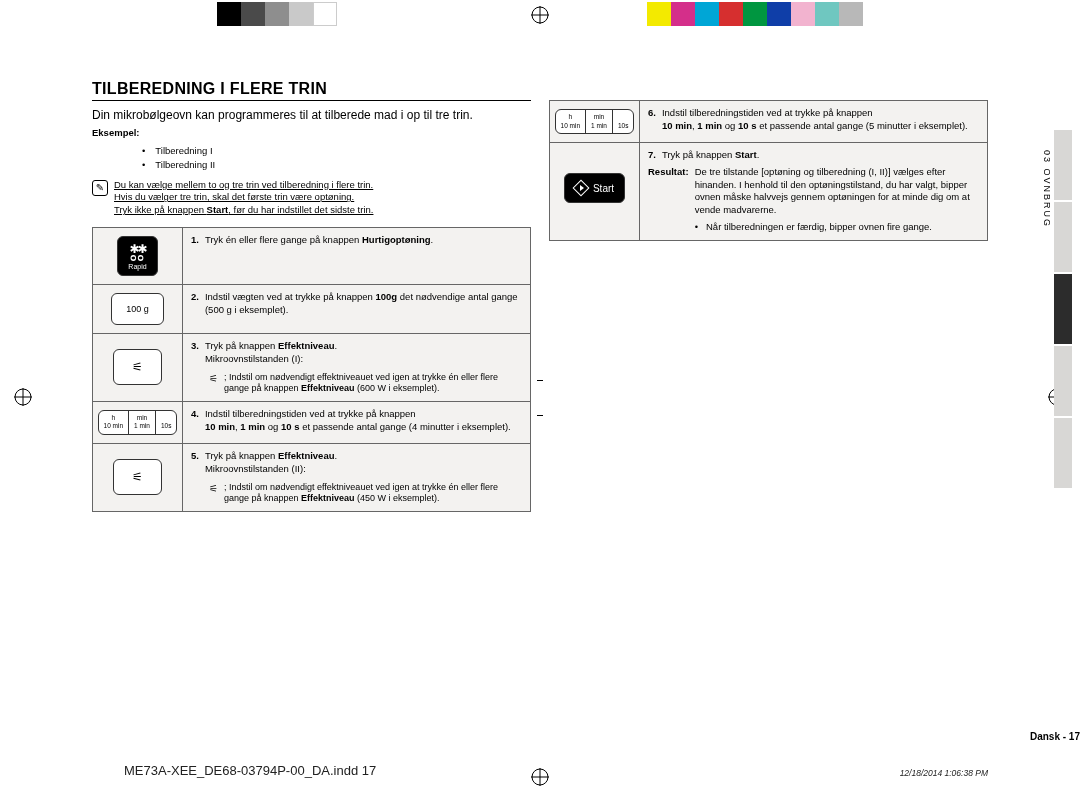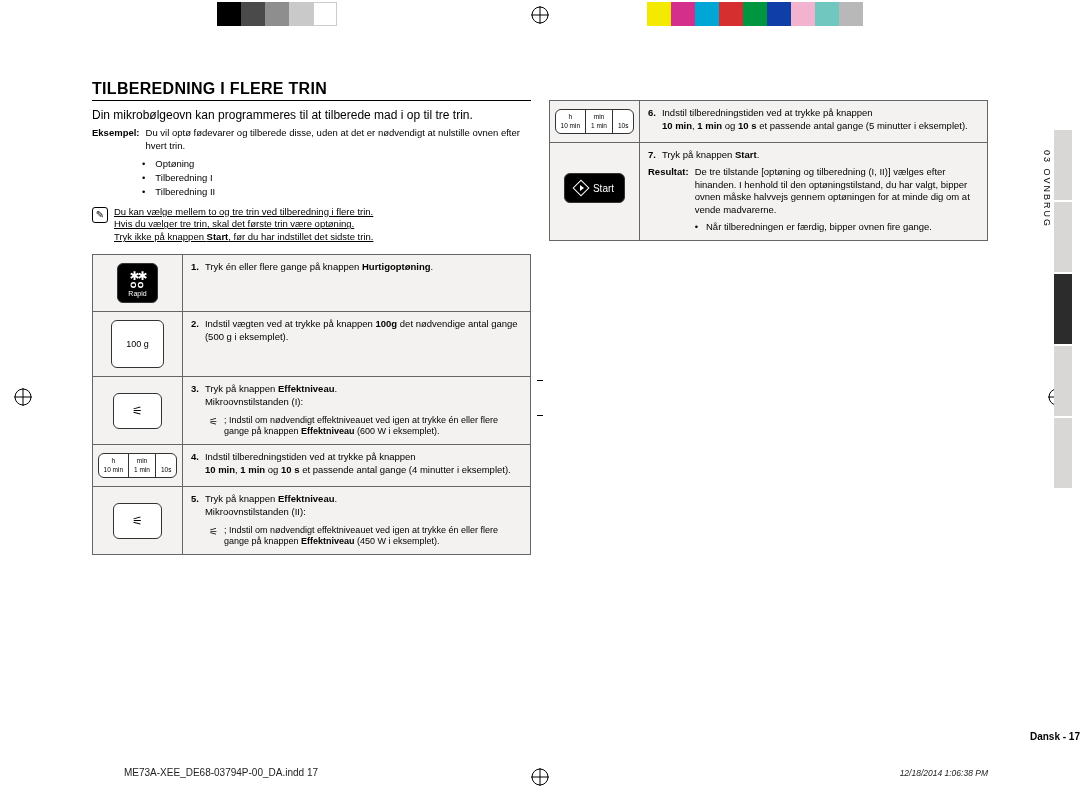--- a/index.html
+++ b/index.html
@@ -76,21 +76,21 @@
   }
   .btn-rapid {
     display:inline-flex; flex-direction:column; align-items:center;
     border:1px solid #333; border-radius:6px; padding:5px 10px; background:#000;
     color:#fff; font-size:7px;
   }
   .btn-rapid .snow { font-size:12px; letter-spacing:-2px; }
   .btn-rapid .drops { font-size:10px; letter-spacing:1px; margin-top:-4px;font-weight:bold;}
   .btn-100g {
     display:inline-block; border:1px solid #333; border-radius:6px;
-    padding:18px 14px; background:#fff; font-size:9px;
+    padding:10px 14px; background:#fff; font-size:9px;
   }
   .btn-wave {
     display:inline-block; border:1px solid #333; border-radius:6px;
     padding:10px 18px; background:#fff; font-size:12px;
   }
   .btn-timer {
     display:inline-flex; border:1px solid #333; border-radius:6px;
     background:#fff; overflow:hidden; font-size:6.5px; line-height:1;
   }
   .btn-timer .seg { padding:4px 5px; border-right:1px solid #333; text-align:center; }
@@ -116,21 +116,21 @@
     writing-mode: vertical-rl;
     font-size:9px; letter-spacing:2px; font-weight:500;
   }
   .tab-bars { position:absolute; right:8px; top:130px; width:18px; }
   .tab-bars .bar { width:18px; height:70px; background:#d8d7d5; margin-bottom:2px;}
   .tab-bars .bar.dark { background:#2c2c2c; }
   .footer-c {
     position:absolute; left:0; right:0; bottom:50px; text-align:right;
     font-size:10px; font-weight:bold;
   }
-  .footer-l { position:absolute; left:92px; bottom:14px; font-size:10px; color:#222;padding-left:32px;}
+  .footer-l { position:absolute; left:92px; bottom:14px; font-size:13px; color:#222;padding-left:32px;}
   .footer-r { position:absolute; right:92px; bottom:14px; font-size:8.5px; color:#222;font-style:italic;}
   .reg-svg { display:block; }
   .side-tick { position:absolute; width:6px; border-top:1px dashed #000; }
 </style>
 </head>
 <body>
 
 <div class="colorbar">
   <div class="sq" style="background:#000"></div>
   <div class="sq" style="background:#4a4a4a"></div>
@@ -190,24 +190,22 @@
 </div>
 <div class="tab">03  OVNBRUG</div>
 
 <div class="page">
 
   <div class="col">
     <h1>TILBEREDNING I FLERE TRIN</h1>
     <p class="intro">Din mikrobølgeovn kan programmeres til at tilberede mad i op til tre trin.</p>
     <div class="example">
       <span class="lbl">Eksempel:</span>
-      <span>Du vil optø fødevarer og tilberede disse, uden at det er nødvendigt at nulstille ovnen efter hvert trin.</span>
     </div>
     <ul class="bullets">
-      <li>Optøning</li>
       <li>Tilberedning I</li>
       <li>Tilberedning II</li>
     </ul>
     <div class="note-row">
       <div class="note-icon">✎</div>
       <div class="note-body">
         <div>Du kan vælge mellem to og tre trin ved tilberedning i flere trin.</div>
         <div>Hvis du vælger tre trin, skal det første trin være optøning.</div>
         <div>
           <span>Tryk ikke på knappen </span><b>Start</b><span>, før du har indstillet det sidste trin.</span>

